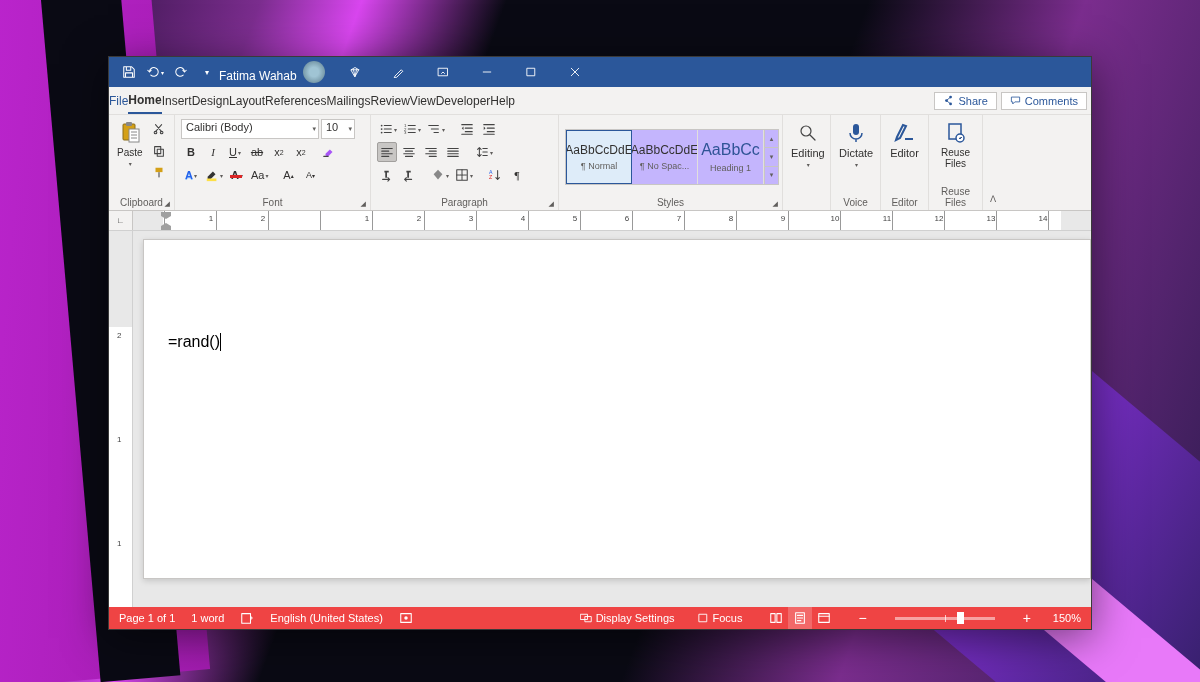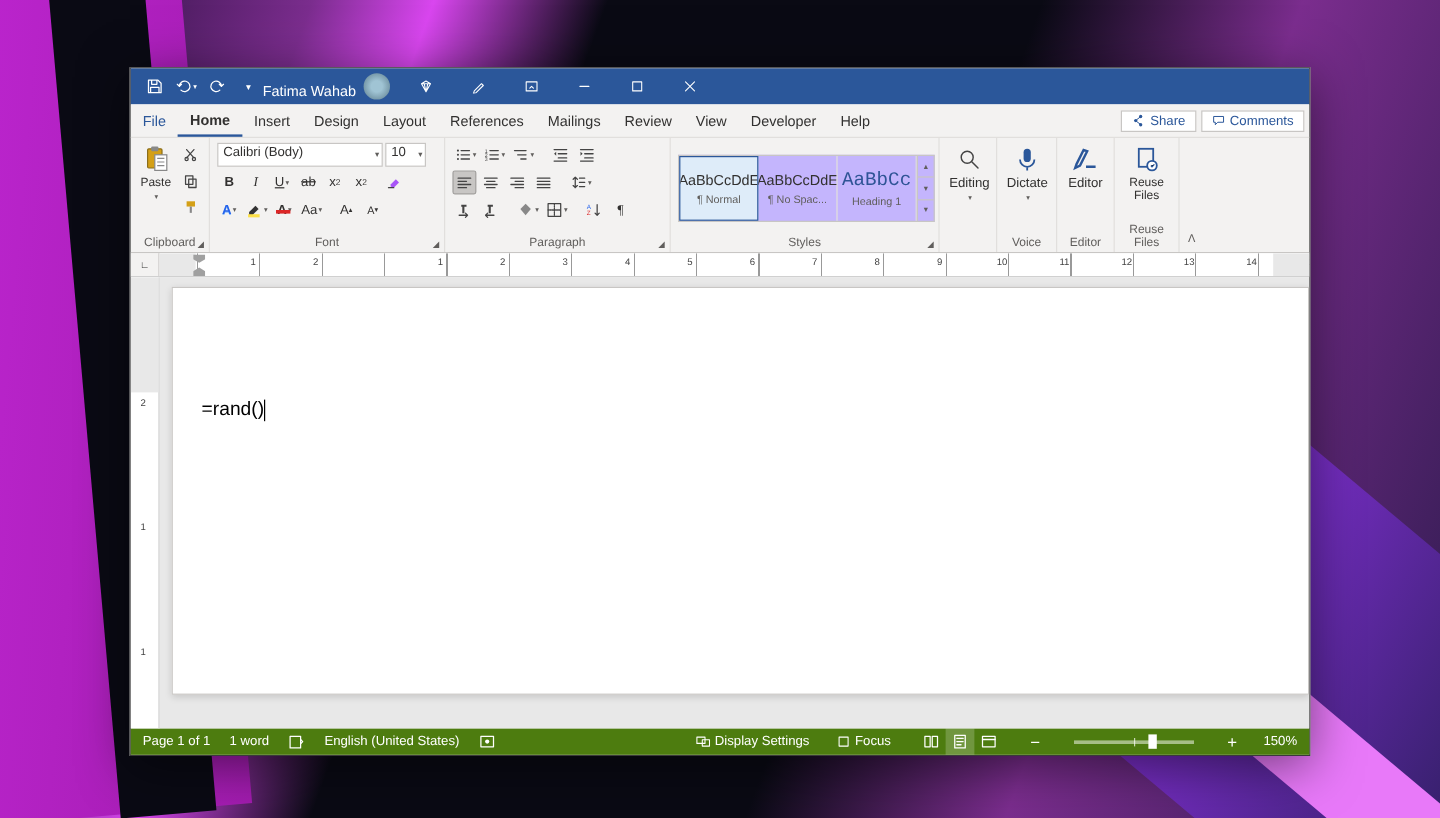--- a/index.html
+++ b/index.html
@@ -23,21 +23,21 @@
   .qat { display: flex; align-items: center; gap: 2px; padding-left: 8px; }
   .qat-btn { width: 24px; height: 24px; display:flex; align-items:center; justify-content:center; cursor:pointer; }
   .qat svg { width: 14px; height: 14px; }
   .title-center { flex: 1; text-align: center; display:flex; justify-content:center; gap: 20px; align-items:center;}
   .title-right { display: flex; align-items: center; }
   .tbtn { width: 44px; height: 30px; display:flex; align-items:center; justify-content:center; cursor:pointer; }
   .tbtn svg { width:12px; height:12px; }
   .user { display:flex; align-items:flex-end; gap:6px; font-size:12px; margin-right:8px;}
   .avatar { width:22px; height:22px; border-radius:50%; background: radial-gradient(circle, #a0c4d4 30%, #5a7a8a 100%); }
   .menubar { height: 28px; background: #f3f2f1; border-bottom: 1px solid #e1dfdd; display:flex; align-items:center; font-size:12px; color:#323130; }
-  .menu-item { padding: 0 10px; height:100%; display:flex; align-items:center; cursor:pointer; }
+  .menu-item { padding: 0 0; height:100%; display:flex; align-items:center; cursor:pointer; }
   .menu-item.file { color:#2b579a; }
   .menu-item.active { border-bottom: 2px solid #2b579a; font-weight:600; }
   .menu-spacer { flex:1; }
   .share-btn, .comments-btn { display:flex; align-items:center; gap:4px; padding: 2px 8px; margin: 2px 4px 2px 0; border:1px solid #c8c6c4; background:#fff; font-size:11px; cursor:pointer; color:#2b579a; }
   .ribbon { height: 96px; background: #f3f2f1; border-bottom: 1px solid #c8c6c4; display:flex; font-size:11px; color:#323130; }
   .group { border-right: 1px solid #e1dfdd; padding: 4px 6px 2px 6px; display:flex; flex-direction:column; justify-content:space-between; }
   .group-label { text-align:center; font-size:10px; color:#605e5c; padding-top:2px; position:relative; }
   .group-label .launcher { position:absolute; right:-2px; bottom:0; font-size:7px; color:#605e5c; cursor:pointer; }
   .group-body { flex:1; display:flex; align-items:flex-start; gap:4px; }
   .vstack { display:flex; flex-direction:column; gap:2px; }
@@ -49,21 +49,21 @@
   .bigbtn svg { width:24px; height:24px; }
   .font-combo { width:138px; height:20px; background:#fff; border:1px solid #c8c6c4; font-size:11px; padding:1px 16px 1px 4px; position:relative; cursor:pointer; }
   .size-combo { width:34px; height:20px; background:#fff; border:1px solid #c8c6c4; font-size:11px; padding:1px 14px 1px 4px; position:relative; cursor:pointer; }
   .combo-arrow { position:absolute; right:2px; top:50%; transform:translateY(-50%); font-size:7px; color:#605e5c; }
   .split-arrow { font-size:6px; color:#605e5c; margin-left:1px; }
   .style-gal { display:flex; border:1px solid #c8c6c4; background:#c4b5fd; }
   .style-item { width:66px; height:54px; border-right:1px solid #e1dfdd; display:flex; flex-direction:column; align-items:center; justify-content:center; cursor:pointer; font-size:10px; overflow:hidden;}
   .style-item:last-child{border-right:none;}
   .style-item.sel { border:1px solid #2b579a; background:#deecf9; }
   .style-prev { font-size:12px; }
-  .style-prev.big { font-size:16px; color:#2f5496;font-family:Liberation Mono, monospace; }
+  .style-prev.big { font-size:16px; color:#2f5496; }
   .style-name { font-size:9px; color:#605e5c; margin-top:4px; white-space:nowrap; }
   .gal-nav { width:14px; display:flex; flex-direction:column; border-left:1px solid #c8c6c4; }
   .gal-nav div{ flex:1; display:flex; align-items:center; justify-content:center; border-bottom:1px solid #c8c6c4; cursor:pointer; font-size:7px; color:#605e5c;}
   .gal-nav div:last-child{border-bottom:none;}
   .collapse-caret { width:20px; display:flex; align-items:flex-end; justify-content:center; padding-bottom:6px; cursor:pointer; font-size:9px; color:#605e5c;}
   .ruler-area { height:20px; background:#e8e8e8; display:flex; align-items:center; font-size:7px; color:#333; position:relative; border-bottom:1px solid #d0d0d0; }
   .ruler-corner { width:24px; height:100%; display:flex; align-items:center; justify-content:center; border-right:1px solid #c8c6c4; background:#f3f2f1; font-size:8px; cursor:pointer;}
   .hruler { flex:1; height:100%; background:#fff; position:relative; overflow:hidden;}
   .hruler-inner{ position:absolute; left:0; right:0; top:0; bottom:0; background:
       repeating-linear-gradient(to right, transparent 0, transparent 51px, #999 51px, #999 52px);
@@ -73,21 +73,21 @@
   .hruler-nums span{ display:inline-block; width:52px; text-align:center; font-size:8px; color:#444;}
   .doc-area { flex:1; background:#e8e8e8; position:relative; overflow:hidden; }
   .vruler { position:absolute; left:0; top:0; bottom:0; width:24px; background:#fff; border-right:1px solid #d0d0d0;}
   .vruler-margin{ position:absolute; left:0; right:0; background:#e8e8e8;}
   .vruler-nums { position:absolute; left:8px; top:0; }
   .vruler-nums span { display:block; height:52px; font-size:8px; color:#444; transform: translateY(-4px);}
   .page { position:absolute; left:34px; top:8px; right:0; height:340px; background:#fff; border:1px solid #c8c6c4; box-shadow: 0 2px 6px rgba(0,0,0,.15); }
   .page-content { position:absolute; left:24px; top:92px; font-family: Calibri, sans-serif; font-size:16px; color:#000; }
   .cursor { display:inline-block; width:1px; height:18px; background:#000; vertical-align:text-bottom; margin-left:0px; animation: blink 1s steps(1) infinite; }
   @keyframes blink { 50% { opacity:0; } }
-  .statusbar { height:22px; background:#4d7c0f; color:#fff; display:flex; align-items:center; font-size:11px; }
+  .statusbar { height:22px; background:#ef4444; color:#fff; display:flex; align-items:center; font-size:11px; }
   .sb-left { display:flex; align-items:center; gap:16px; padding-left:10px; }
   .sb-item{ display:flex; align-items:center; gap:4px; cursor:pointer;}
   .sb-spacer { flex:1; }
   .sb-right { display:flex; align-items:center; gap:22px; padding-right:10px; }
   .view-btns{ display:flex; }
   .view-btns div{ width:24px; height:22px; display:flex; align-items:center; justify-content:center; cursor:pointer;}
   .view-btns div.active{ background: rgba(255,255,255,.2);}
   .zoom-slider { width:100px; height:3px; background: rgba(255,255,255,.5); position:relative; margin:0 6px;}
   .zoom-thumb { position:absolute; width:7px; height:12px; background:#fff; top:-5px; left:62px; }
   .zoom-tick { position:absolute; width:1px; height:7px; background:rgba(255,255,255,.7); top:-2px; left:50px;}

